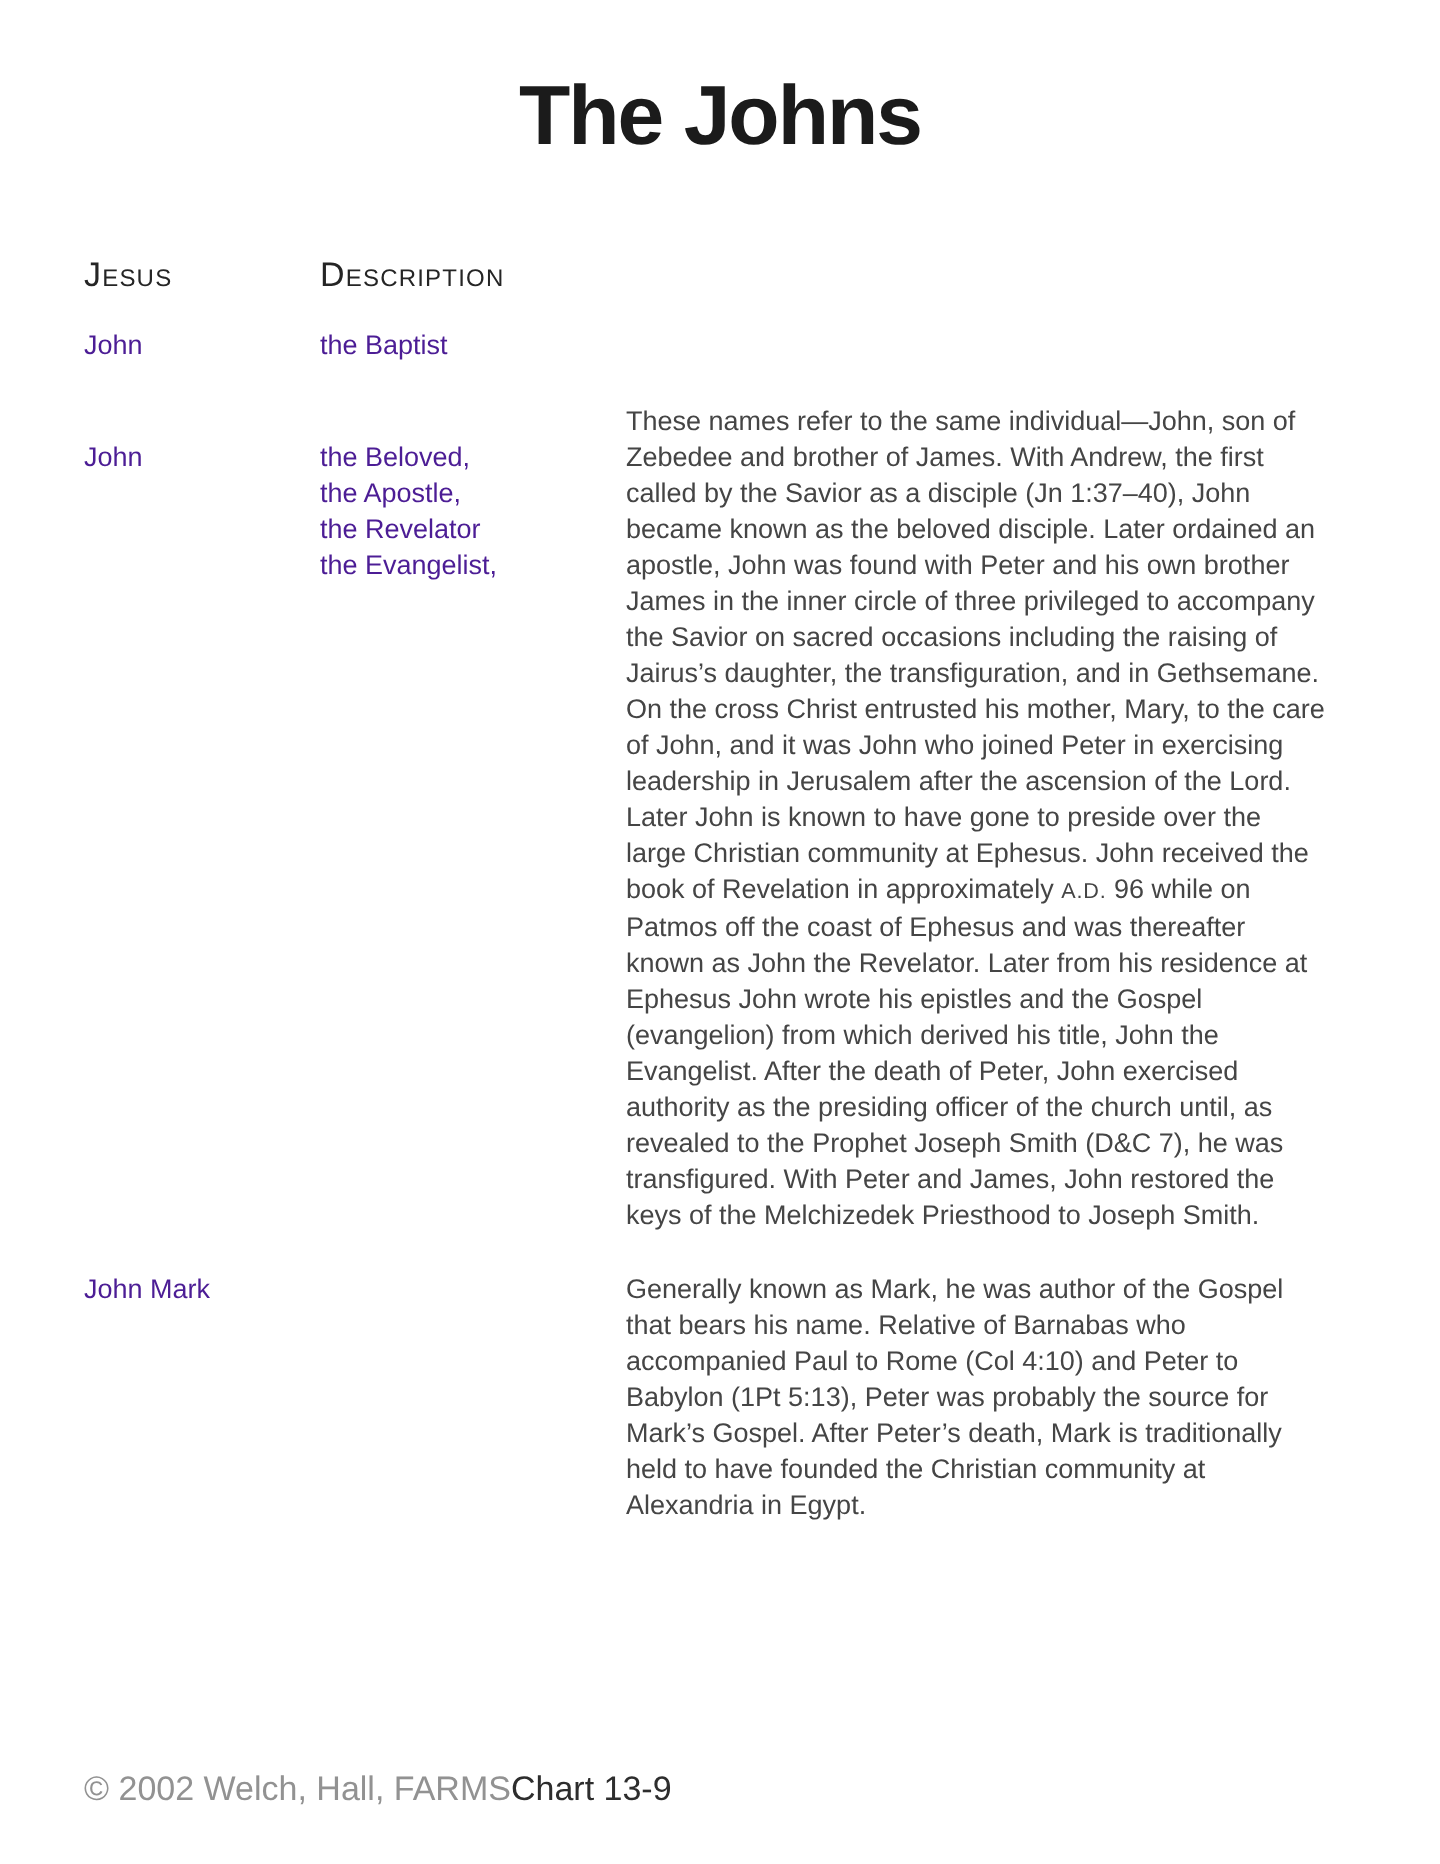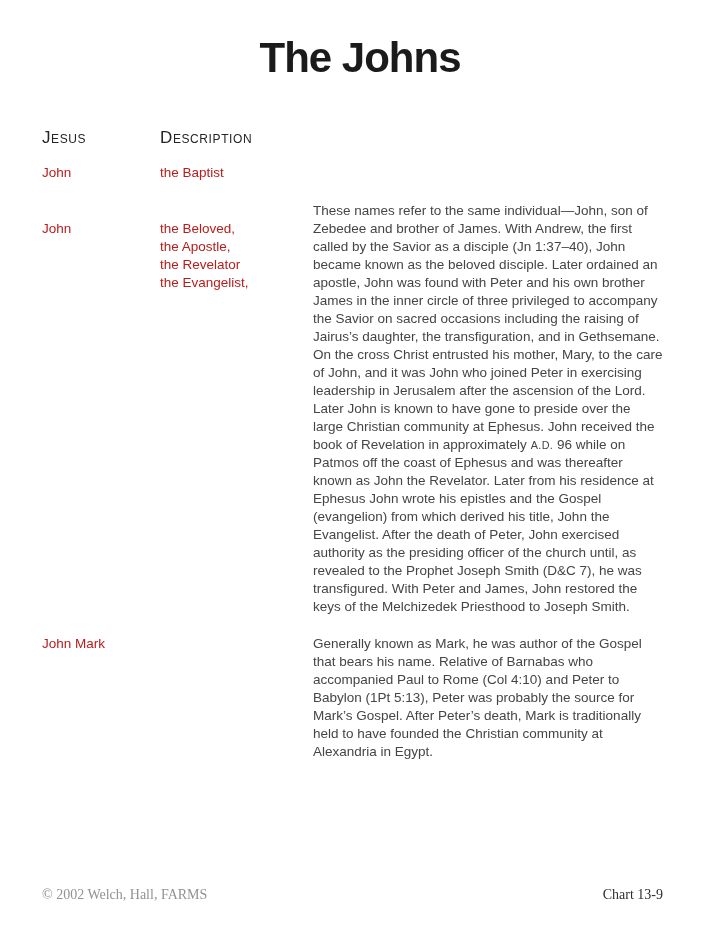--- a/index.html
+++ b/index.html
@@ -43,44 +43,43 @@
     letter-spacing: 0.6px;
     color: #252525;
   }
   .body-row {
     font-size: 13.5px;
     line-height: 18px;
   }
   .row-gap-1 { margin-bottom: 20px; }
   .row-gap-2 { margin-bottom: 19px; }
   .name-cell, .ident-cell {
-    color: #b91c1c;
+    color: #4c1d95;
   }
   .desc-cell {
     color: #454545;
     text-align: left;
   }
   
   .offset-one-line { padding-top: 18px; }
   .italic { }
   .smallcaps {
     font-size: 0.8em;
     letter-spacing: 0.4px;
     margin-top: 28px;
   }
   .page-footer {
     position: absolute;
     left: 42px;
     right: 57px;
     bottom: 30px;
     display: flex;
-    justify-content: space-between;
     align-items: baseline;
-    font-family: Liberation Serif, serif;
-    font-size: 14px;
+    font-family: Liberation Sans, sans-serif;
+    font-size: 17px;
     line-height: 15px;
   }
   .footer-copyright { color: #929292; }
   .footer-chart-number { color: #2d2d2d; }
 </style>
 </head>
 <body>
 
 <div class="page">
 

